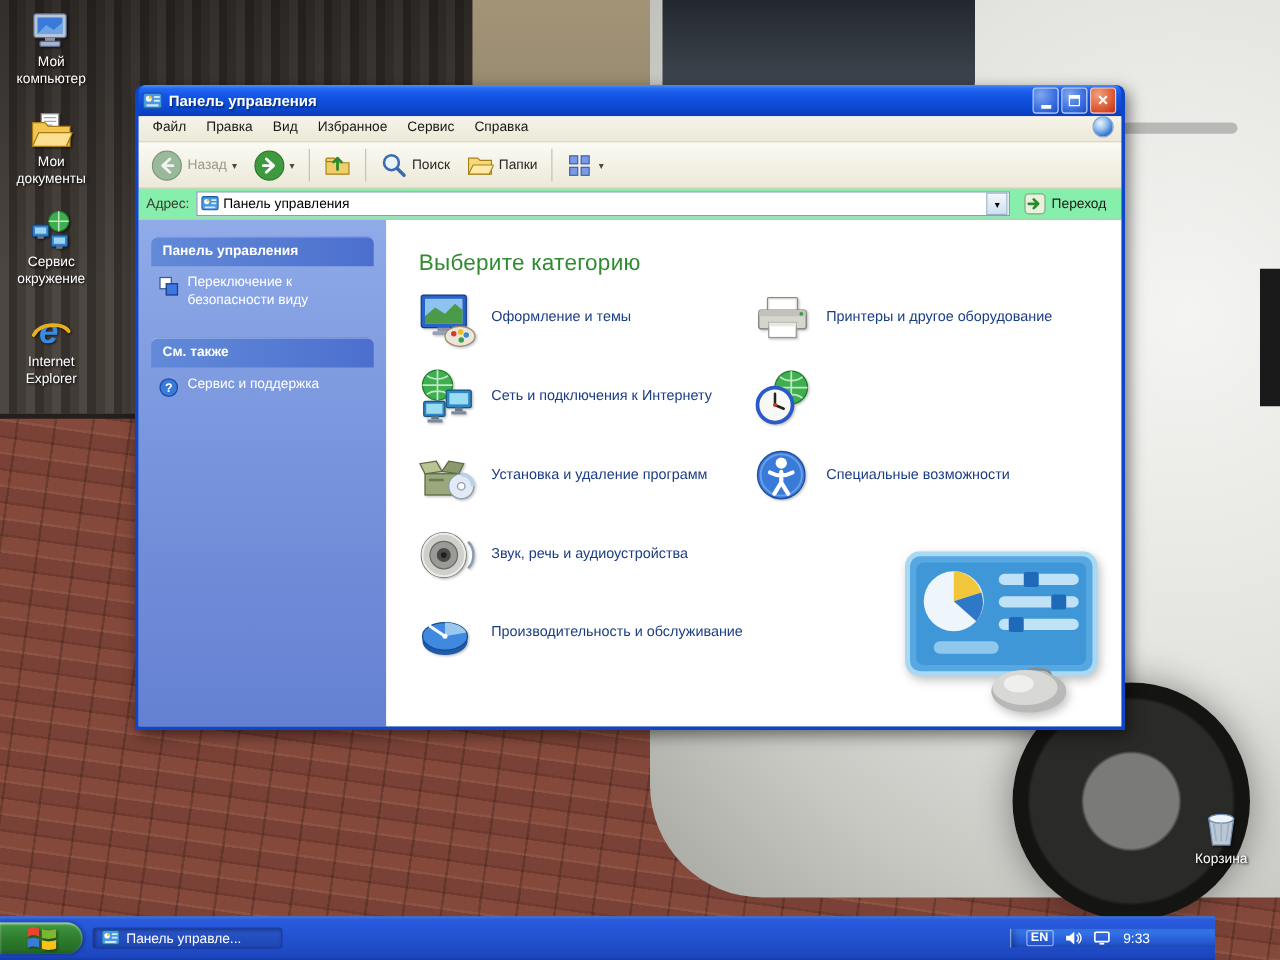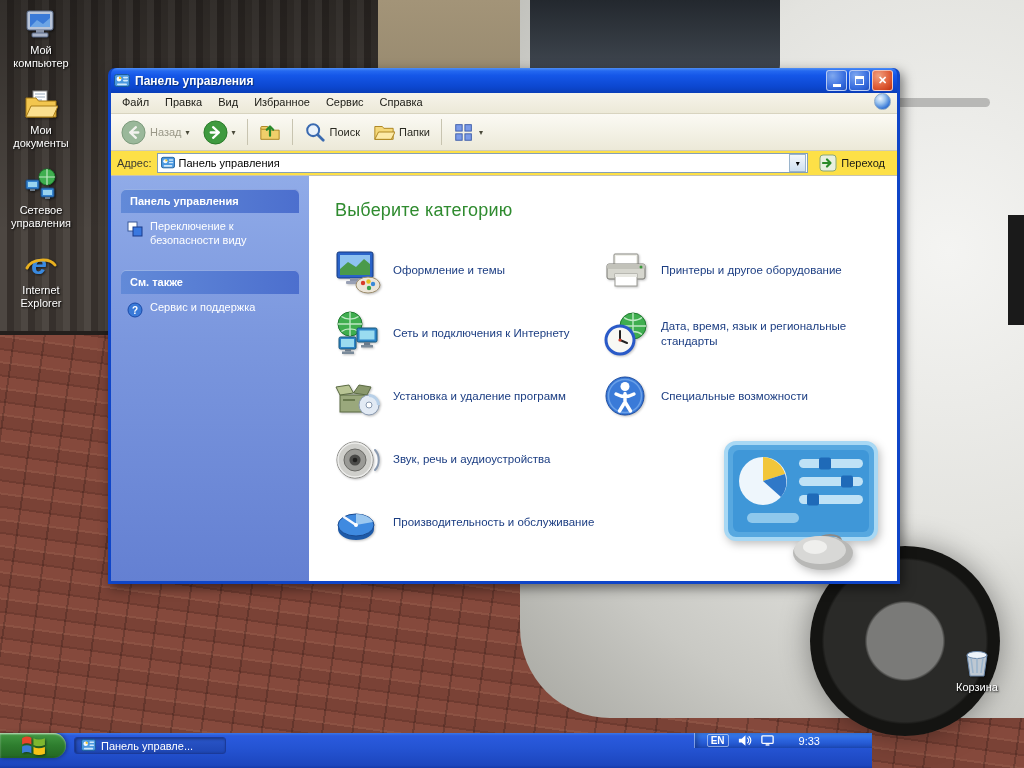--- a/index.html
+++ b/index.html
@@ -61,67 +61,67 @@
   .toolbar{height:37px;display:flex;align-items:center;gap:5px;padding:0 6px;
     background:linear-gradient(180deg,#fbfaf4,#ece9d8);border-bottom:1px solid #d0ccba}
   .tb-btn{display:flex;align-items:center;gap:4px;padding:2px 4px;border-radius:3px;cursor:pointer;color:#2a2a22}
   .tb-btn.disabled{color:#9a9888}
   .tb-sep{width:1px;height:26px;background:#c8c4b0;margin:0 2px}
   .dd{font-size:8px;color:#4a4a3a}
   .nav-ico{width:25px;height:25px}
   .sm-ico{width:22px;height:22px}
 
   .addressbar{height:25px;display:flex;align-items:center;gap:5px;padding:0 6px;
-    background:#fde047;border-bottom:1px solid #c8c4b0}
+    background:#86efac;border-bottom:1px solid #c8c4b0}
   .addr-label{color:#3a3a32}
   .addr-input{flex:1;height:20px;background:#fff;border:1px solid #84a0b8;display:flex;align-items:center;gap:4px;padding:0 1px 0 3px;cursor:text}
   .addr-input .cpico{width:14px;height:14px;flex:0 0 14px}
   .addr-dd{width:17px;height:18px;margin-left:auto;background:linear-gradient(180deg,#f4f8fc,#cfe0f0);
     border:1px solid #9ab4cc;display:flex;align-items:center;justify-content:center;font-size:8px;cursor:pointer}
   .go-btn{display:flex;align-items:center;gap:4px;padding:2px 6px;cursor:pointer;color:#1a1a14}
   .go-btn svg{width:18px;height:18px}
 
   .main{flex:1;display:flex;min-height:0}
   .sidebar{width:198px;background:linear-gradient(180deg,#90abe8 0%,#7b97de 40%,#6480d2 100%);
     padding:13px 10px;overflow:hidden}
   .pane{margin-bottom:20px}
   .pane-header{background:linear-gradient(90deg,#628ad8,#4c6fce);border-radius:5px 5px 0 0;color:#fff;
     font-weight:bold;padding:6px 9px;box-shadow:inset 0 1px 0 rgba(255,255,255,.35)}
   .pane-item{display:flex;gap:7px;padding:7px 4px 2px 6px;color:#fff;cursor:pointer;line-height:1.25;align-items:flex-start}
   .pane-item svg{width:16px;height:16px;flex:0 0 16px;margin-top:1px}
 
   .content{flex:1;background:#fff;padding:24px 14px 0 26px;position:relative;overflow:hidden}
-  .heading{font-size:18px;font-weight:400;color:#2f8b2f;margin-bottom:18px;letter-spacing:.2px}
+  .heading{font-size:18px;font-weight:400;color:#2f8b2f;margin-bottom:2px;letter-spacing:.2px}
   .cat-cols{display:flex}
   .cat-col{display:flex;flex-direction:column}
   .cat-col.left{width:268px}
   .cat-col.right{flex:1}
   .cat-item{height:63px;display:flex;align-items:center;gap:12px;cursor:pointer}
   .cat-item svg{width:46px;height:46px;flex:0 0 46px;filter:drop-shadow(1px 1px 1px rgba(0,0,0,.25))}
   .cat-label{color:#1b3d82;max-width:215px;line-height:1.3;font-size:11.5px}
   .big-graphic{position:absolute;right:16px;bottom:8px;width:158px;height:132px;filter:drop-shadow(2px 3px 4px rgba(0,0,0,.25))}
 
   
-  .taskbar{position:absolute;left:0;bottom:0;width:872px;height:35px;z-index:20;display:flex;align-items:flex-start;
+  .taskbar{position:absolute;left:0;bottom:0;width:972px;height:35px;z-index:20;display:flex;align-items:center;
     background:linear-gradient(180deg,#3a76e8 0%,#2a5ade 8%,#2453d2 45%,#1c46be 92%,#163aa8 100%)}
   .start-btn{width:66px;display:flex;align-items:center;justify-content:center;cursor:pointer;
     background:linear-gradient(180deg,#74b874 0%,#3f943f 10%,#2e7d2e 50%,#256b25 90%,#1c5a1c 100%);
     border-radius:0 14px 14px 0;box-shadow:1px 0 4px rgba(0,0,0,.4), inset 0 1px 2px rgba(255,255,255,.5)}
   .start-btn svg{width:27px;height:25px;filter:drop-shadow(1px 1px 1px rgba(0,0,0,.5))}
   .task-item{margin:4px 0 4px 8px;width:152px;display:flex;align-items:center;gap:5px;padding:0 6px;color:#fff;cursor:pointer;
     background:linear-gradient(180deg,#2a55c8,#1e46b4);border:1px solid #1a3a9a;border-radius:3px;
     box-shadow:inset 1px 1px 3px rgba(0,0,0,.4)}
   .task-item svg{width:15px;height:15px;flex:0 0 15px}
   .task-item span{white-space:nowrap;overflow:hidden}
   .tray{margin-left:auto;display:flex;align-items:center;gap:8px;padding:0 52px 0 12px;color:#fff;
     background:linear-gradient(180deg,#3a80f0,#2a62dc 50%,#1f4ec4);
     border-left:1px solid rgba(255,255,255,.4);box-shadow:inset 3px 0 4px rgba(0,0,0,.25)}
   .tray-lang{font-weight:bold;font-size:10px;border:1px solid rgba(255,255,255,.5);padding:0 3px;border-radius:2px;cursor:pointer}
   .tray svg{width:15px;height:15px;cursor:pointer}
-  .tray-time{margin-left:16px}
+  .tray-time{margin-left:2px}
 </style>
 </head>
 <body>
 
 <div class="bg-pavement"></div>
 <div class="bg-metal"></div>
 <div class="bg-concrete"></div>
 <div class="bg-car">
   <div class="car-window"></div>
   <div class="car-line"></div>
@@ -152,21 +152,21 @@
   <svg viewBox="0 0 34 34">
       <circle cx="23" cy="9" r="8" fill="#3fae4f" stroke="#1e7a2e"></circle>
       <path d="M15 9 h16 M23 1 v16" stroke="#bfe8c4" stroke-width="1.2"></path>
       <rect x="2" y="12" width="13" height="9" rx="1" fill="#3583cf" stroke="#1a4a80"></rect>
       <rect x="4" y="14" width="9" height="5" fill="#9ad4f0"></rect>
       <rect x="6" y="21" width="5" height="2" fill="#6a7a8a"></rect>
       <rect x="17" y="20" width="13" height="9" rx="1" fill="#3583cf" stroke="#1a4a80"></rect>
       <rect x="19" y="22" width="9" height="5" fill="#9ad4f0"></rect>
       <rect x="21" y="29" width="5" height="2" fill="#6a7a8a"></rect>
     </svg>
-  <div class="lbl">Сетевое управления</div>
+  <div class="lbl">Сервис окружение</div>
 </div>
 <div class="desk-icon" style="left:2px;top:248px">
   <svg viewBox="0 0 34 34">
       <text x="15" y="26" text-anchor="middle" font-size="28" font-style="italic" font-weight="bold" fill="#3a8ae0">e</text>
       <path d="M3 20 C8 10 26 10 31 17" stroke="#e8b020" stroke-width="3" fill="none" stroke-linecap="round"></path>
     </svg>
   <div class="lbl">Internet Explorer</div>
 </div>
 <div class="desk-icon" style="left:938px;top:645px">
   <svg viewBox="0 0 34 34">
@@ -407,21 +407,20 @@
 
 
             <div class="cat-item">
               <svg viewBox="0 0 46 46">
                   <circle cx="30" cy="15" r="13" fill="#3fae4f" stroke="#1e7a2e"></circle>
                   <path d="M17 15 H43 M30 2 V28 M21 6.5 C26 10.5,34 10.5,39 6.5 M21 23.5 C26 19.5,34 19.5,39 23.5" stroke="#bfe8c4" stroke-width="1.4" fill="none"></path>
                   <circle cx="17" cy="29" r="14" fill="#f8f8f4" stroke="#2a5ac8" stroke-width="3"></circle>
                   <path d="M17 29 V20 M17 29 L24 32" stroke="#222222" stroke-width="2" stroke-linecap="round"></path>
                   <circle cx="17" cy="29" r="1.6" fill="#c83a2a"></circle>
                 </svg>
-              <span class="cat-label">Дата, время, язык и региональные стандарты</span>
             </div>
 
             <div class="cat-item">
               <svg viewBox="0 0 46 46">
                   <circle cx="22" cy="22" r="19" fill="#3a7ad8" stroke="#1a4aa0"></circle>
                   <circle cx="22" cy="22" r="16.5" fill="none" stroke="#6aa0e8" stroke-width="1.5"></circle>
                   <circle cx="22" cy="12.5" r="4.5" fill="#fff"></circle>
                   <path d="M13 20 C18.5 23,25.5 23,31 20 M22 19.5 V28 M22 28 L16.5 37 M22 28 L27.5 37" stroke="#fff" stroke-width="3.4" fill="none" stroke-linecap="round" stroke-linejoin="round"></path>
                 </svg>
               <span class="cat-label">Специальные возможности</span>

